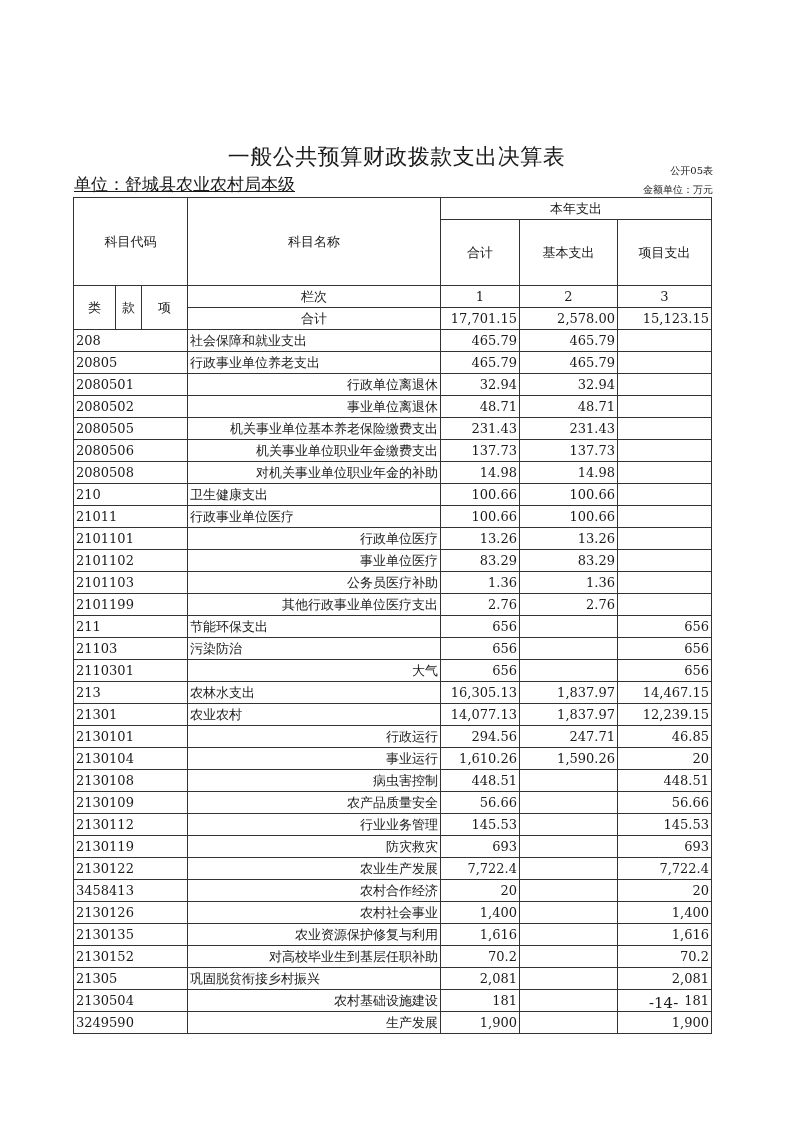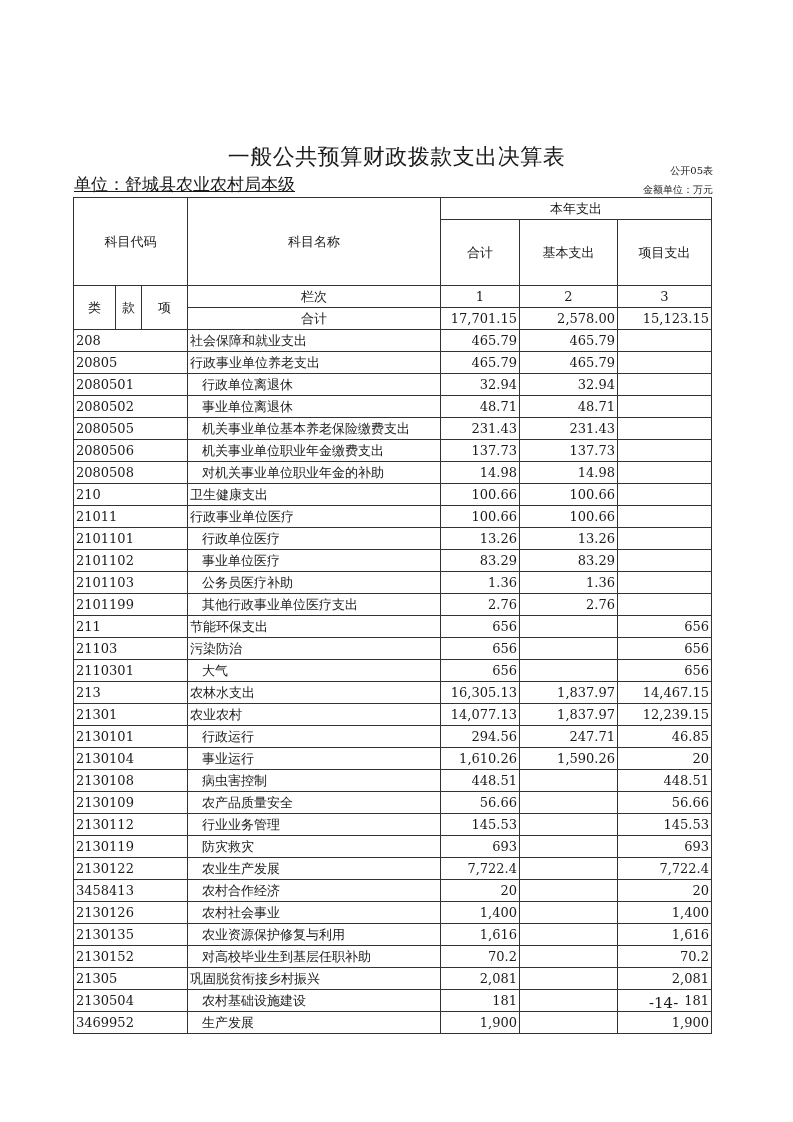--- a/index.html
+++ b/index.html
@@ -10,21 +10,21 @@
   .form-no { position: absolute; top: 164px; right: 80px; font-size: 10px; }
   .unit { position: absolute; top: 173px; left: 74px; font-size: 17px; text-decoration: underline; }
   .amount-unit { position: absolute; top: 183px; right: 80px; font-size: 10px; }
   table.main { position: absolute; top: 197px; left: 73px; border-collapse: collapse;
                table-layout: fixed; width: 638px; }
   table.main td { border: 1px solid #333; padding: 0 2px; font-size: 13px; height: 21px;
                   line-height: 19px; white-space: nowrap; overflow: hidden; }
   .hdr { text-align: center; font-size: 14px; margin-left: 48px; }
   .num { text-align: right; font-family: "DejaVu Serif", "Liberation Serif", serif; font-size: 12.5px; }
   .bold { font-weight: normal; }
-  .indent { padding-left: 14px !important; }
+  .indent { padding-left: 14px !important; text-align: right; }
   .code { font-size: 12.5px; }
   .page-num { position: absolute; top: 994px; left: 649px; font-size: 15px; }
 </style>
 </head>
 <body>
 
 <div class="title">一般公共预算财政拨款支出决算表</div>
 <div class="form-no">公开05表</div>
 <div class="unit">单位：舒城县农业农村局本级</div>
 <div class="amount-unit">金额单位：万元</div>
@@ -276,21 +276,21 @@
         <td class="num">2,081</td>
       </tr>
       <tr>
         <td class="code" colspan="3">2130504</td>
         <td class="indent">农村基础设施建设</td>
         <td class="num">181</td>
         <td class="num"></td>
         <td class="num">181</td>
       </tr>
       <tr>
-        <td class="code" colspan="3">3469952</td>
+        <td class="code" colspan="3">3249590</td>
         <td class="indent">生产发展</td>
         <td class="num">1,900</td>
         <td class="num"></td>
         <td class="num">1,900</td>
       </tr>
     </tbody>
 </table>
 
 <div class="page-num">-14-</div>
 

